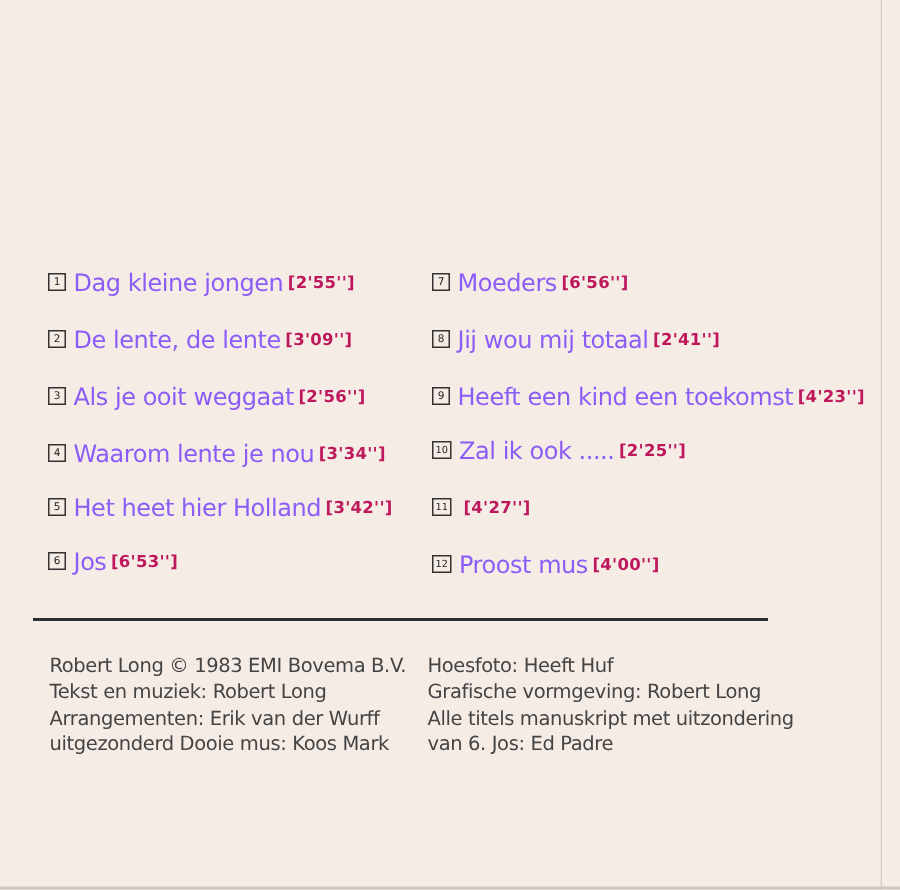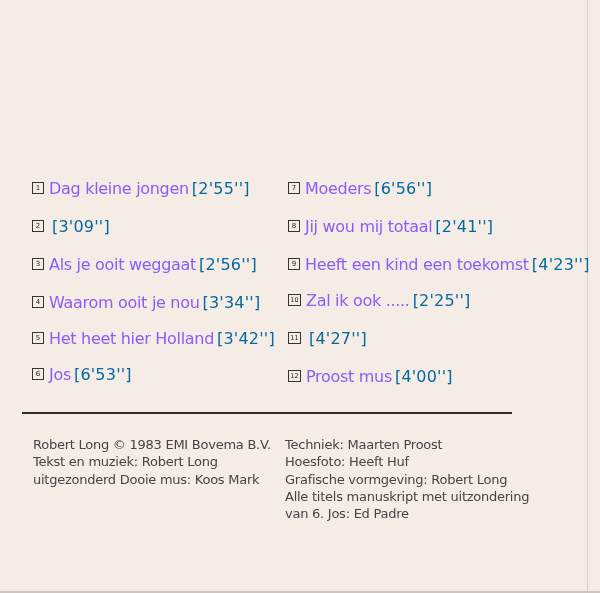--- a/index.html
+++ b/index.html
@@ -61,23 +61,23 @@
       width: 11px;
       font-size: 6.5px;
     }
     .title {
       font-size: 16px;
       font-weight: normal;
       letter-spacing: -0.3px;
       color: #8b5cf6;
     }
     .dur {
-      font-size: 16px;
-      font-weight: normal;
-      color: #0369a1;
+      font-size: 11px;
+      font-weight: bold;
+      color: #be185d;
       margin-left: 3px;
       letter-spacing: 0.2px;
     }
     .divider {
       position: absolute;
       left: 22px;
       top: 412px;
       width: 490px;
       height: 2px;
       background: #2c2c2c;
@@ -102,30 +102,31 @@
 
 <div class="tracklist">
 
   <div class="track" style="left:32px; top:0px;">
     <span class="num">1</span>
     <span class="title">Dag kleine jongen</span>
     <span class="dur">[2'55'']</span>
   </div>
   <div class="track" style="left:32px; top:38px;">
     <span class="num">2</span>
+    <span class="title">De lente, de lente</span>
     <span class="dur">[3'09'']</span>
   </div>
   <div class="track" style="left:32px; top:76px;">
     <span class="num">3</span>
     <span class="title">Als je ooit weggaat</span>
     <span class="dur">[2'56'']</span>
   </div>
   <div class="track" style="left:32px; top:114px;">
     <span class="num">4</span>
-    <span class="title">Waarom ooit je nou</span>
+    <span class="title">Waarom lente je nou</span>
     <span class="dur">[3'34'']</span>
   </div>
   <div class="track" style="left:32px; top:150px;">
     <span class="num">5</span>
     <span class="title">Het heet hier Holland</span>
     <span class="dur">[3'42'']</span>
   </div>
   <div class="track" style="left:32px; top:186px;">
     <span class="num">6</span>
     <span class="title">Jos</span>
@@ -161,22 +162,22 @@
     <span class="title">Proost mus</span>
     <span class="dur">[4'00'']</span>
   </div>
 </div>
 
 <div class="divider"></div>
 
 <div class="credits left">
   <div>Robert Long © 1983 EMI Bovema B.V.</div>
   <div>Tekst en muziek: Robert Long</div>
+  <div>Arrangementen: Erik van der Wurff</div>
   <div>uitgezonderd Dooie mus: Koos Mark</div>
 </div>
 
 <div class="credits right">
-  <div>Techniek: Maarten Proost</div>
   <div>Hoesfoto: Heeft Huf</div>
   <div>Grafische vormgeving: Robert Long</div>
   <div>Alle titels manuskript met uitzondering</div>
   <div>van 6. Jos: Ed Padre</div>
 </div>
 
 </body></html>

